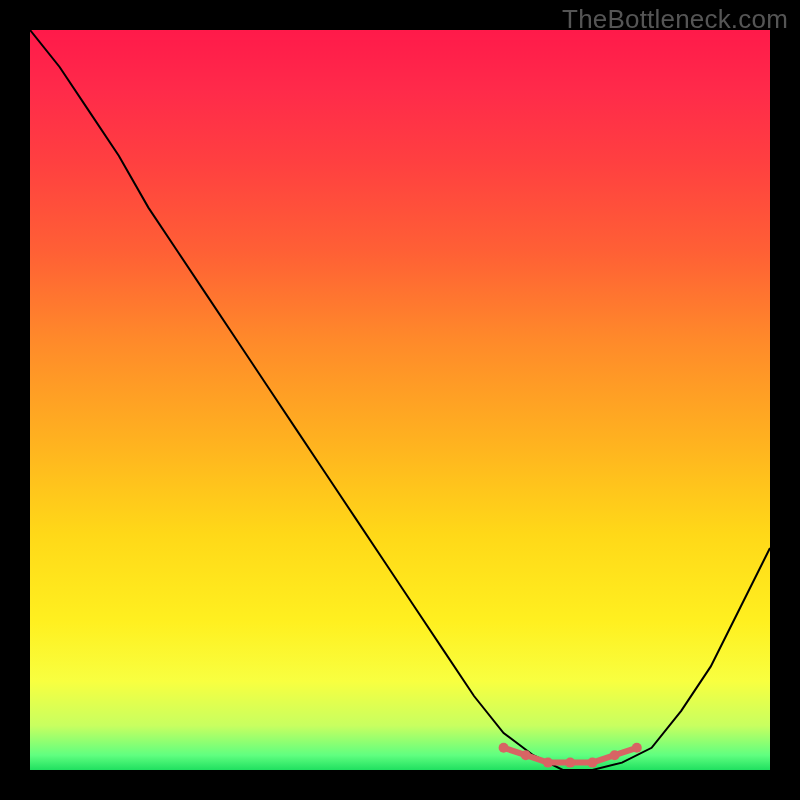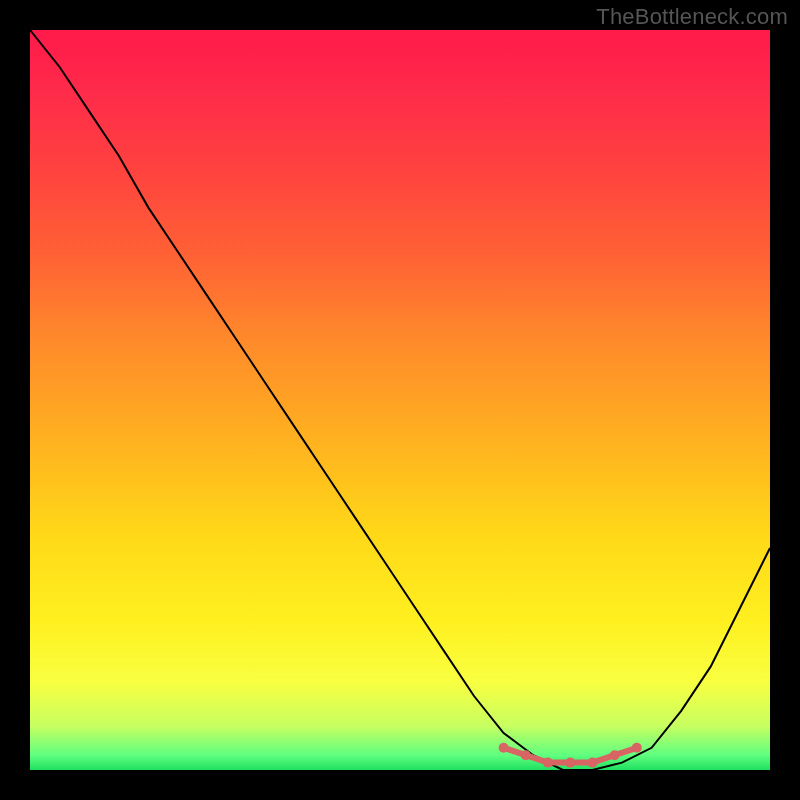--- a/index.html
+++ b/index.html
@@ -9,21 +9,21 @@
     width: 800px;
     height: 800px;
     position: relative;
     font-family: Arial, sans-serif;
   }
   .watermark {
     position: absolute;
     top: 4px;
     right: 12px;
     color: #555;
-    font-size: 22px;
+    font-size: 26px;
     font-weight: 500;
     z-index: 10;
     letter-spacing: 0.2px;
   }
   .plot-area {
     position: absolute;
     left: 30px;
     top: 30px;
     width: 740px;
     height: 740px;

